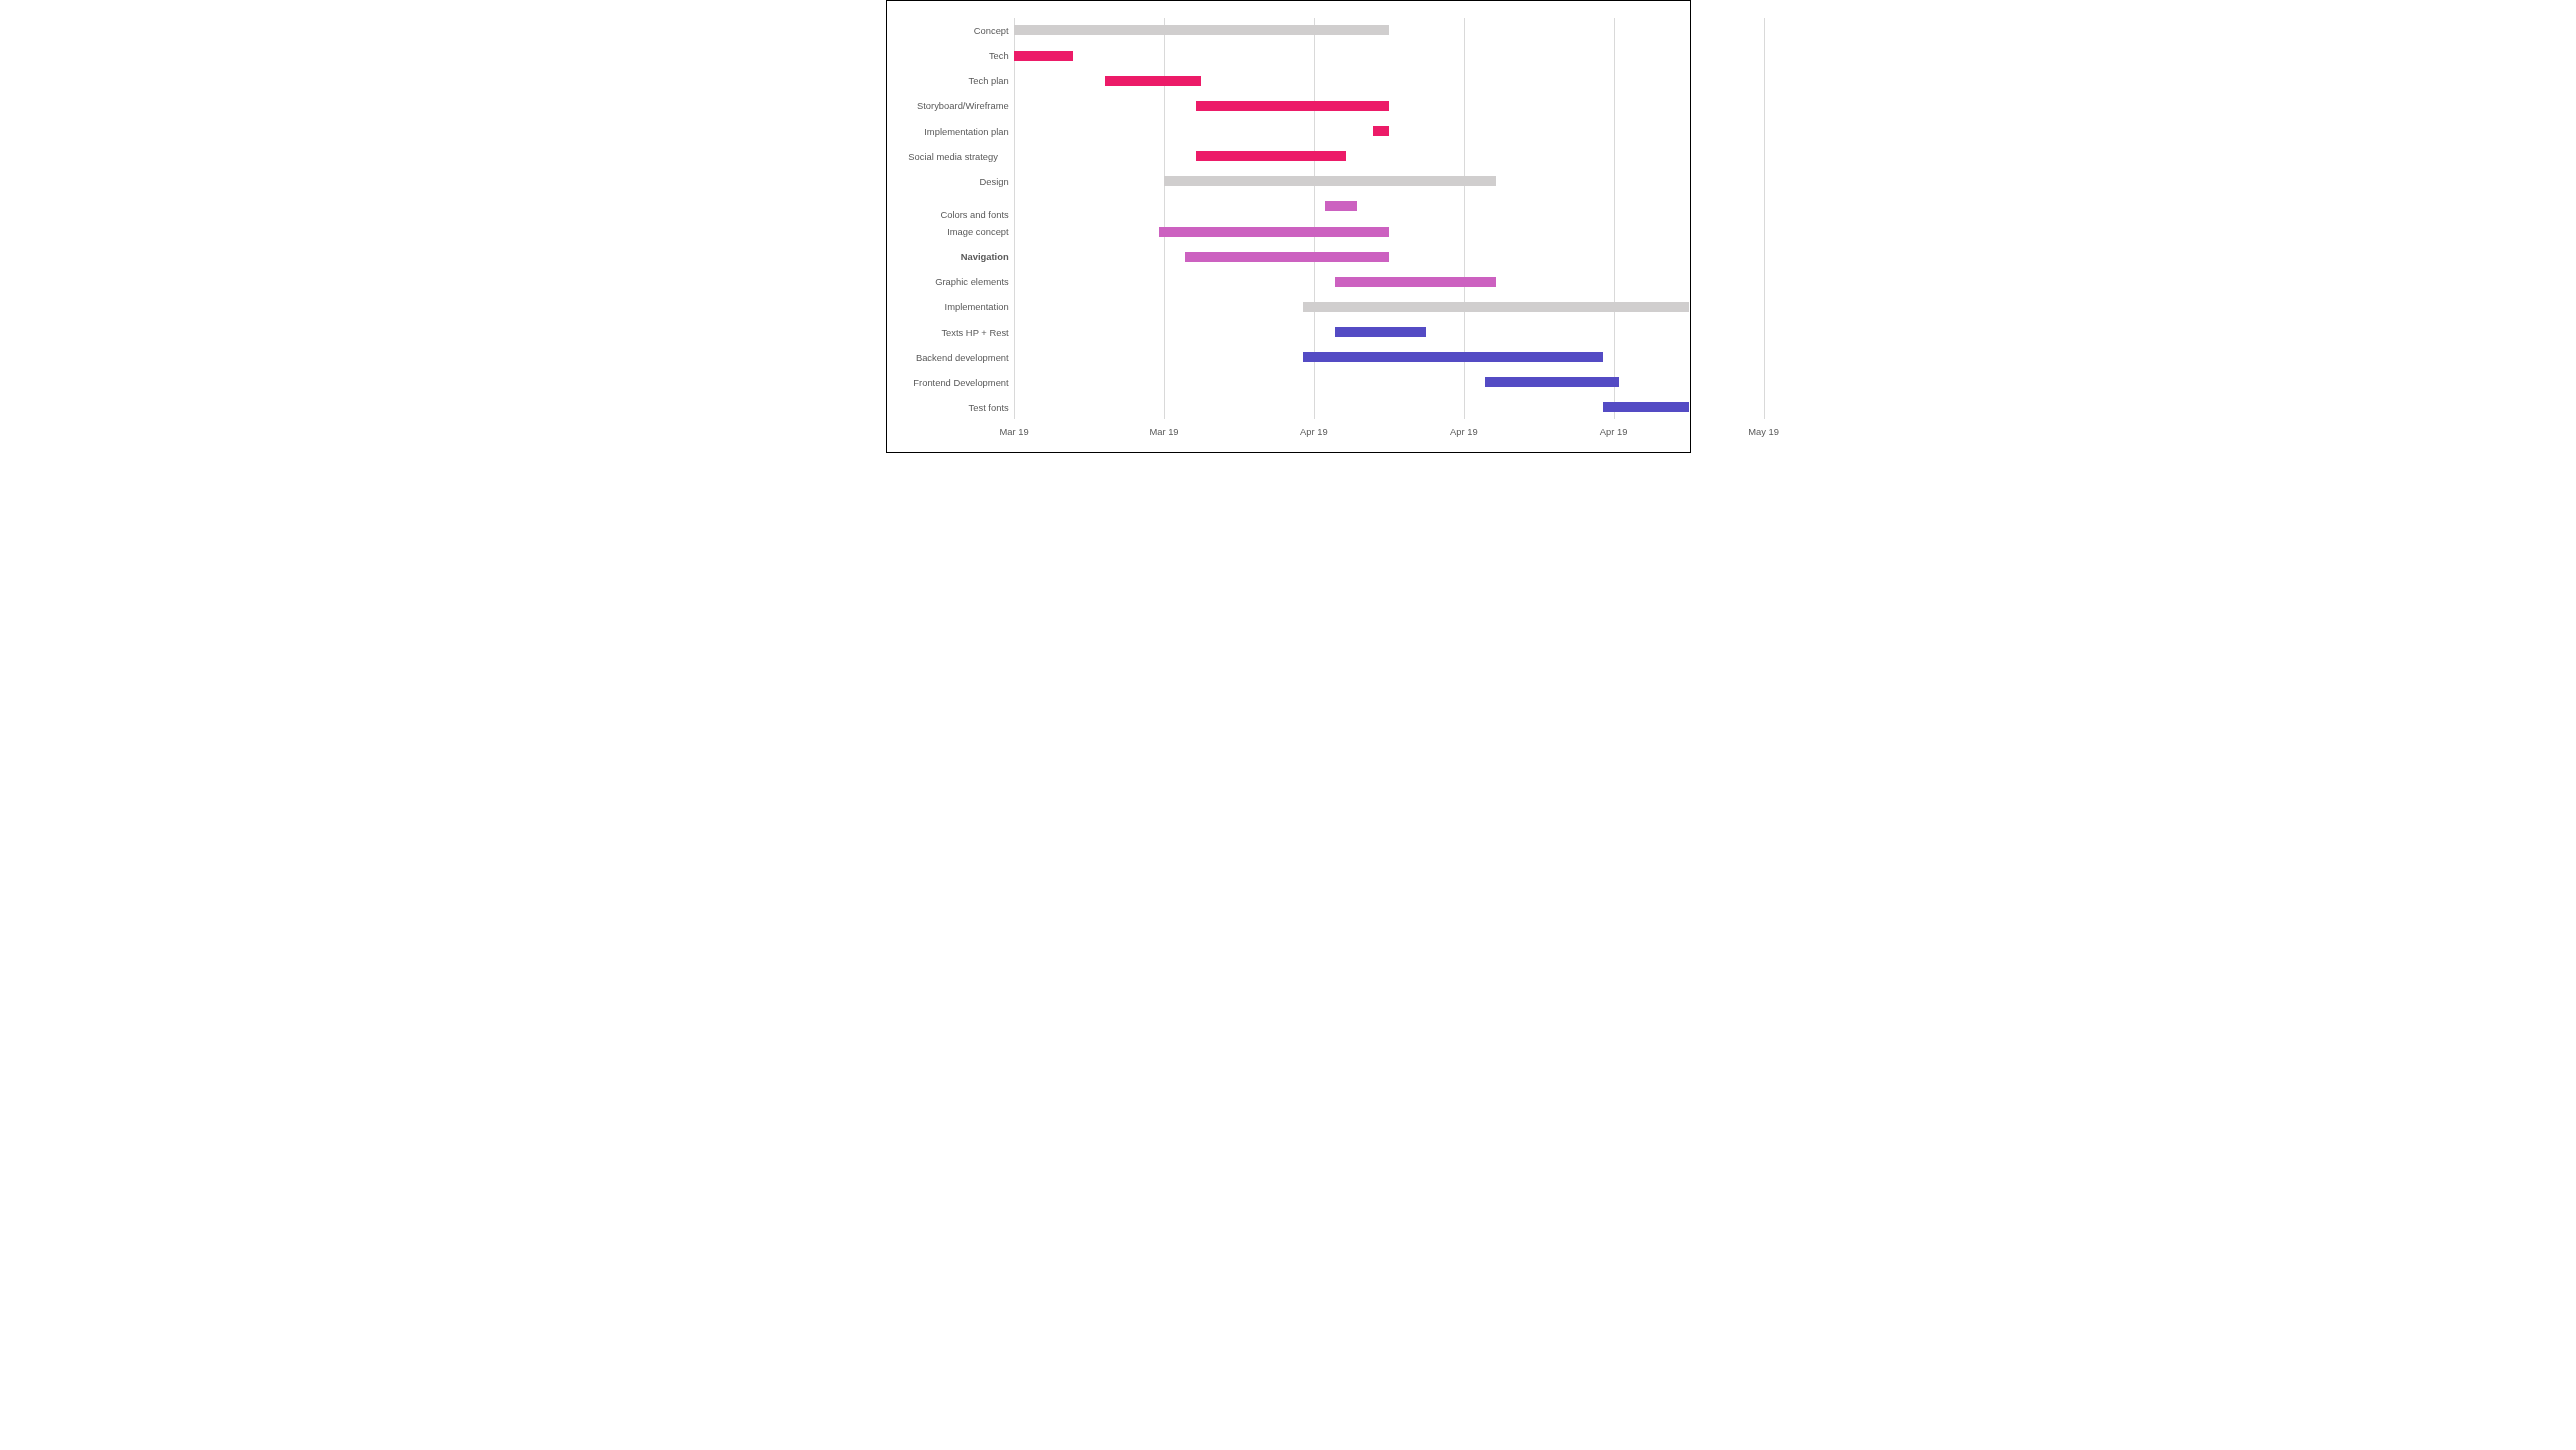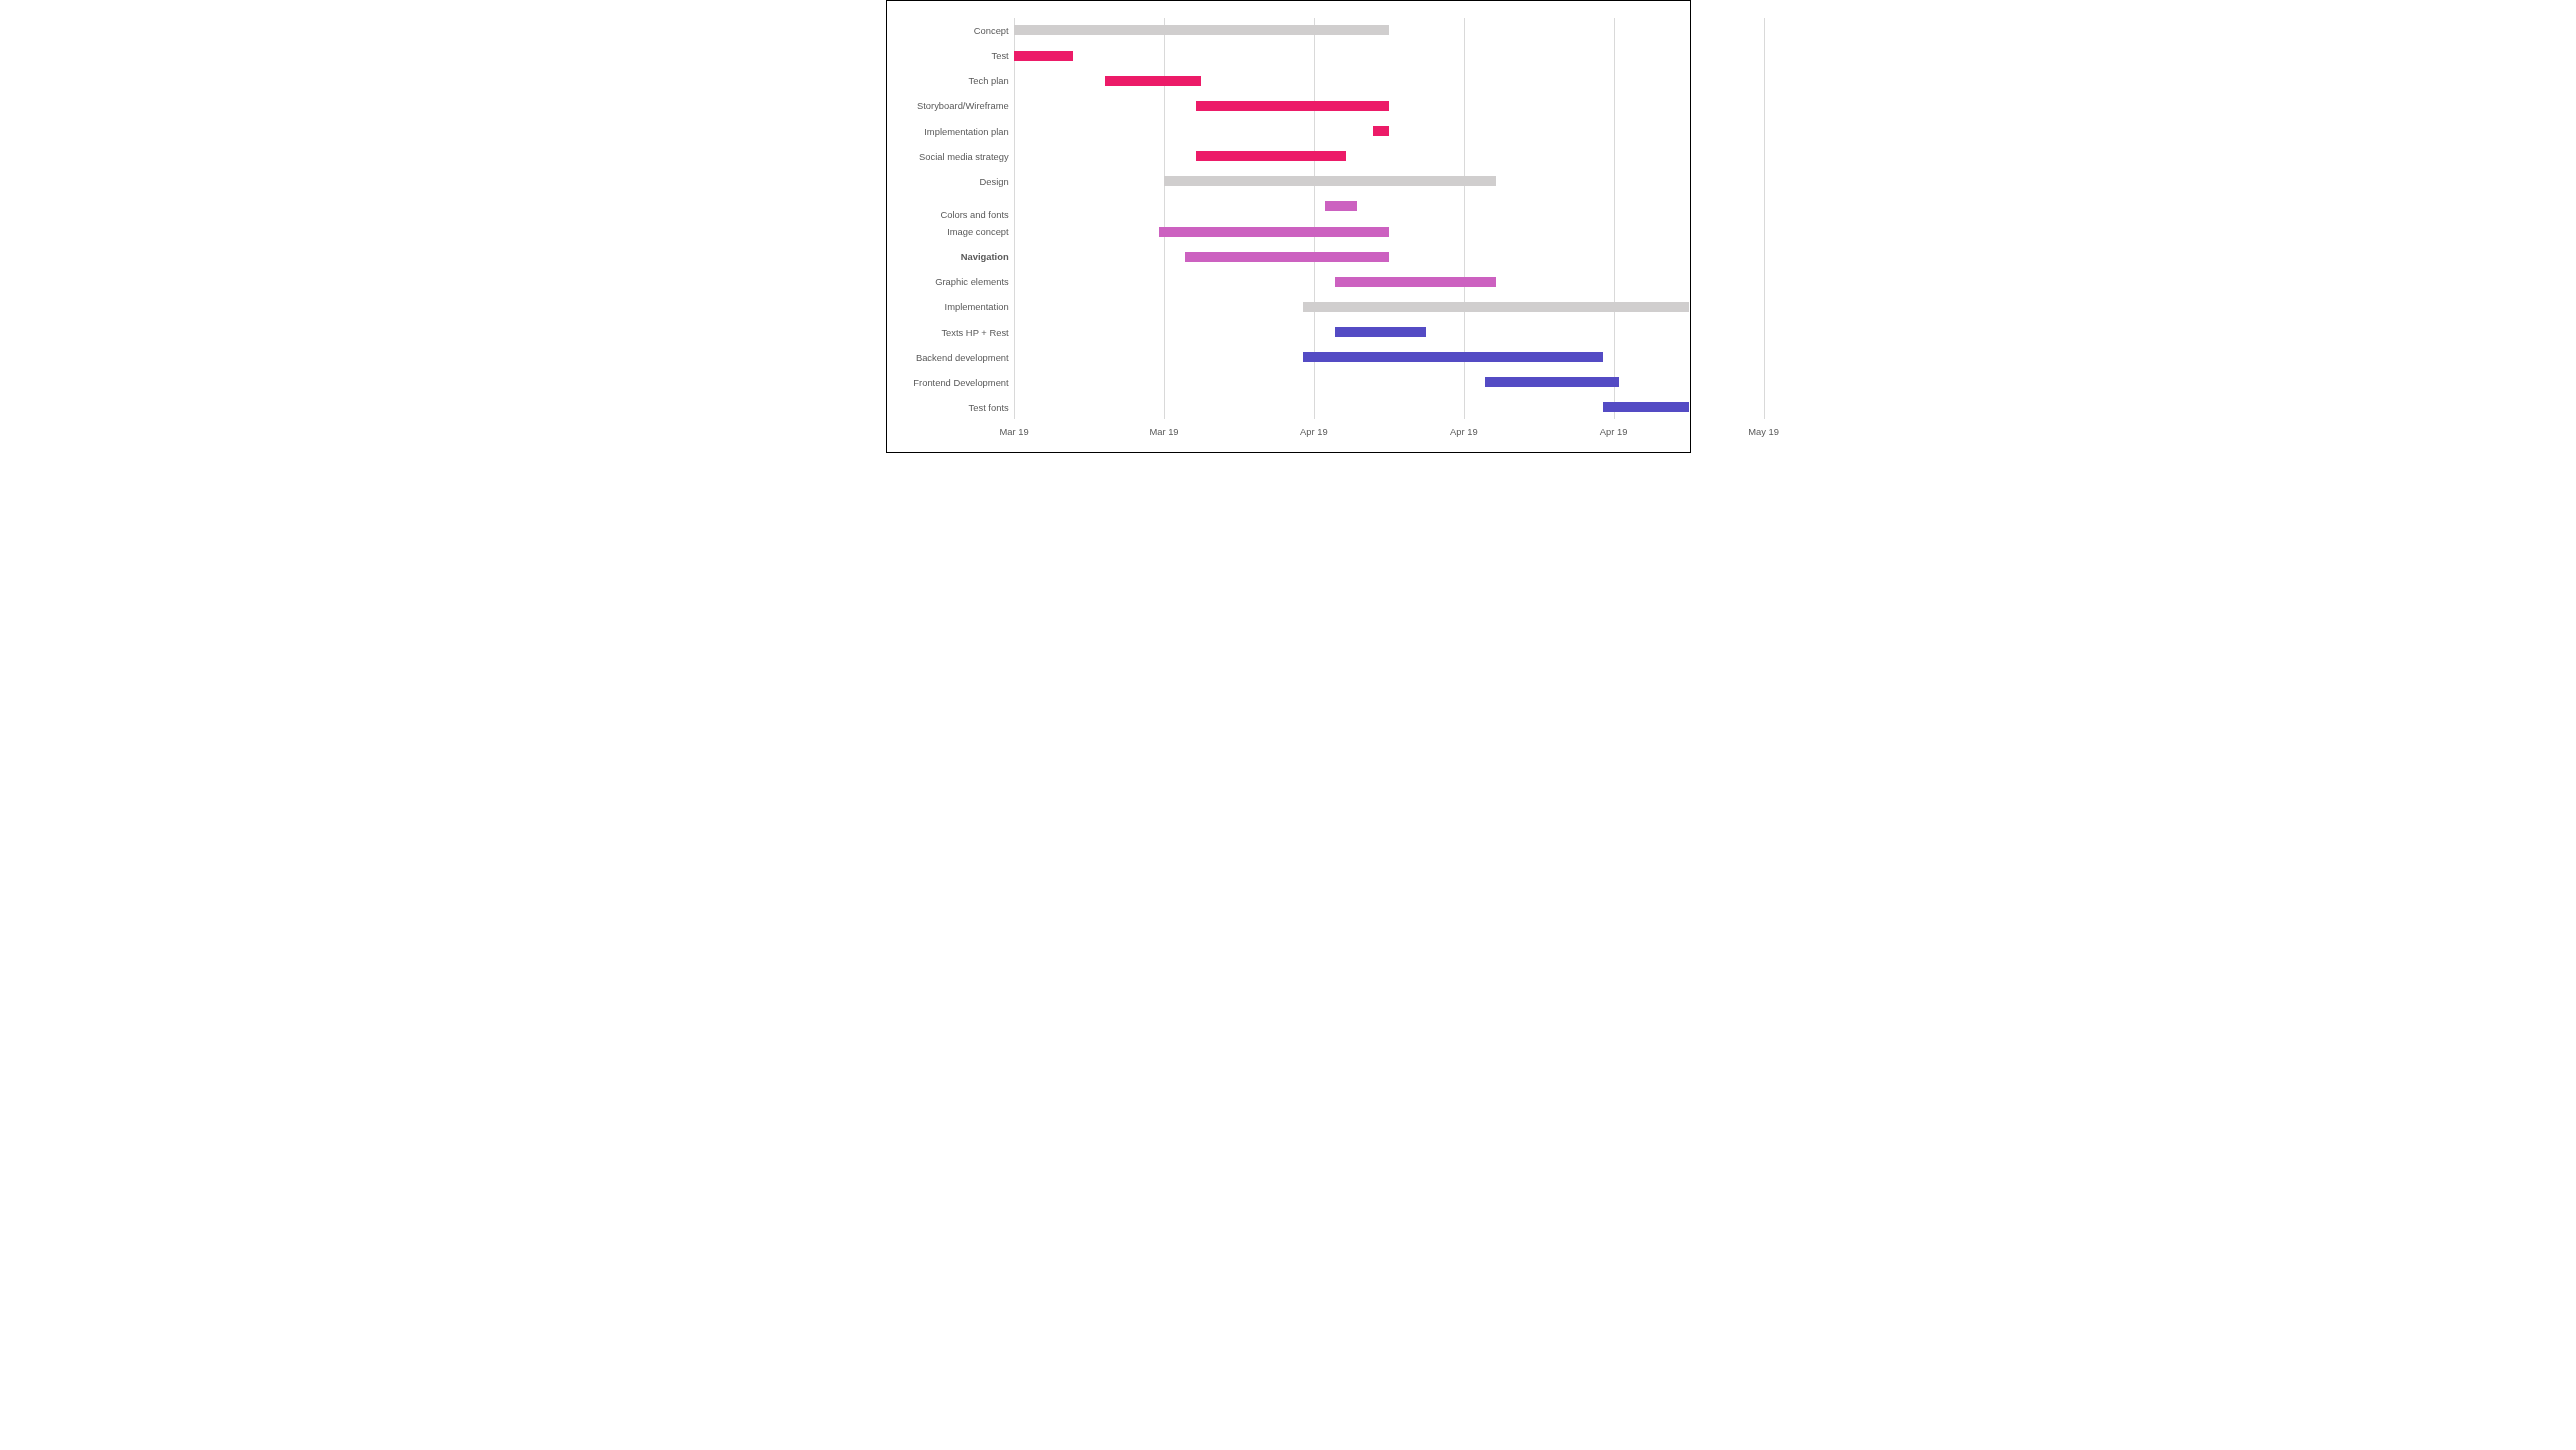--- a/index.html
+++ b/index.html
@@ -90,25 +90,25 @@
         <div class="bar" style="top: 239px; left: 26.2295%; width: 31.1475%; background: rgb(204, 97, 192);"></div>
         <div class="bar" style="top: 264px; left: 49.1803%; width: 24.5902%; background: rgb(204, 97, 192);"></div>
         <div class="bar" style="top: 289px; left: 44.2623%; width: 59.0164%; background: rgb(208, 206, 206);"></div>
         <div class="bar" style="top: 314px; left: 49.1803%; width: 13.9344%; background: rgb(84, 75, 196);"></div>
         <div class="bar" style="top: 339px; left: 44.2623%; width: 45.9016%; background: rgb(84, 75, 196);"></div>
         <div class="bar" style="top: 364px; left: 72.1311%; width: 20.4918%; background: rgb(84, 75, 196);"></div>
         <div class="bar" style="top: 389px; left: 90.1639%; width: 13.1148%; background: rgb(84, 75, 196);"></div>
       </div>
     <div id="ylabels">
         <div class="y-tick-label" style="top: 18px;">Concept</div>
-        <div class="y-tick-label" style="top: 43px;">Test</div>
+        <div class="y-tick-label" style="top: 43px;">Tech</div>
         <div class="y-tick-label" style="top: 68px;">Tech plan</div>
         <div class="y-tick-label" style="top: 93px;">Storyboard/Wireframe</div>
         <div class="y-tick-label" style="top: 119px;">Implementation plan</div>
-        <div class="y-tick-label" style="top: 144px;">Social media strategy</div>
+        <div class="y-tick-label" style="top: 144px; text-align: center;">Social media strategy</div>
         <div class="y-tick-label" style="top: 169px;">Design</div>
         <div class="y-tick-label" style="top: 202px;">Colors and fonts</div>
         <div class="y-tick-label" style="top: 219px;">Image concept</div>
         <div class="y-tick-label" style="top: 244px; font-weight: bold;">Navigation</div>
         <div class="y-tick-label" style="top: 269px;">Graphic elements</div>
         <div class="y-tick-label" style="top: 294px;">Implementation</div>
         <div class="y-tick-label" style="top: 320px; text-align: right;">Texts HP + Rest</div>
         <div class="y-tick-label" style="top: 345px;">Backend development</div>
         <div class="y-tick-label" style="top: 370px;">Frontend Development</div>
         <div class="y-tick-label" style="top: 395px;">Test fonts</div>

